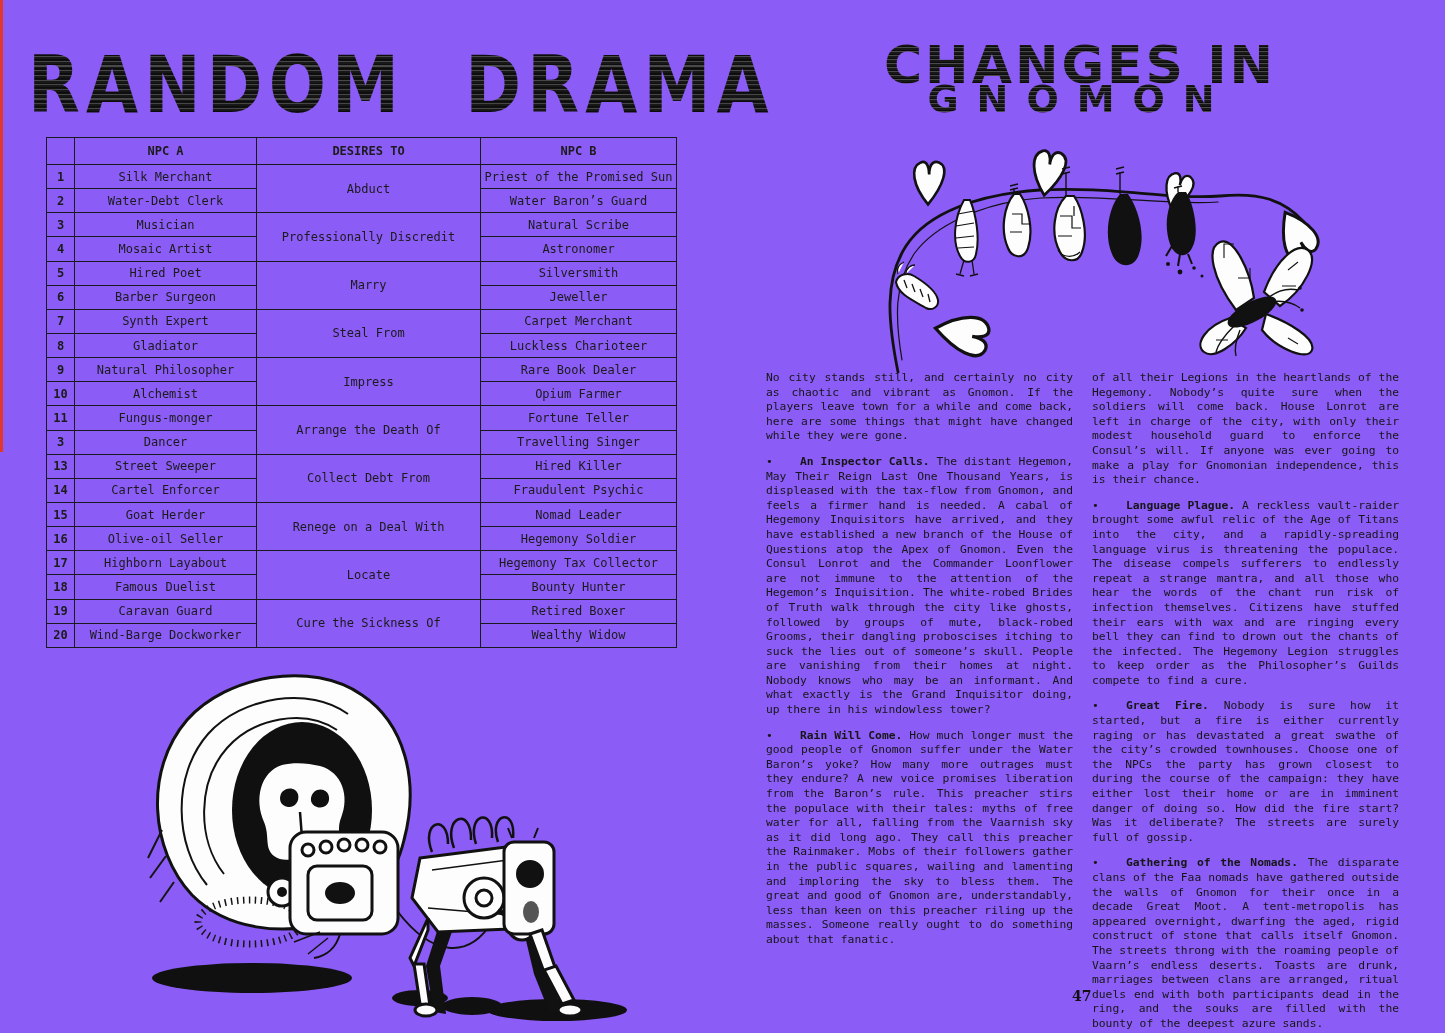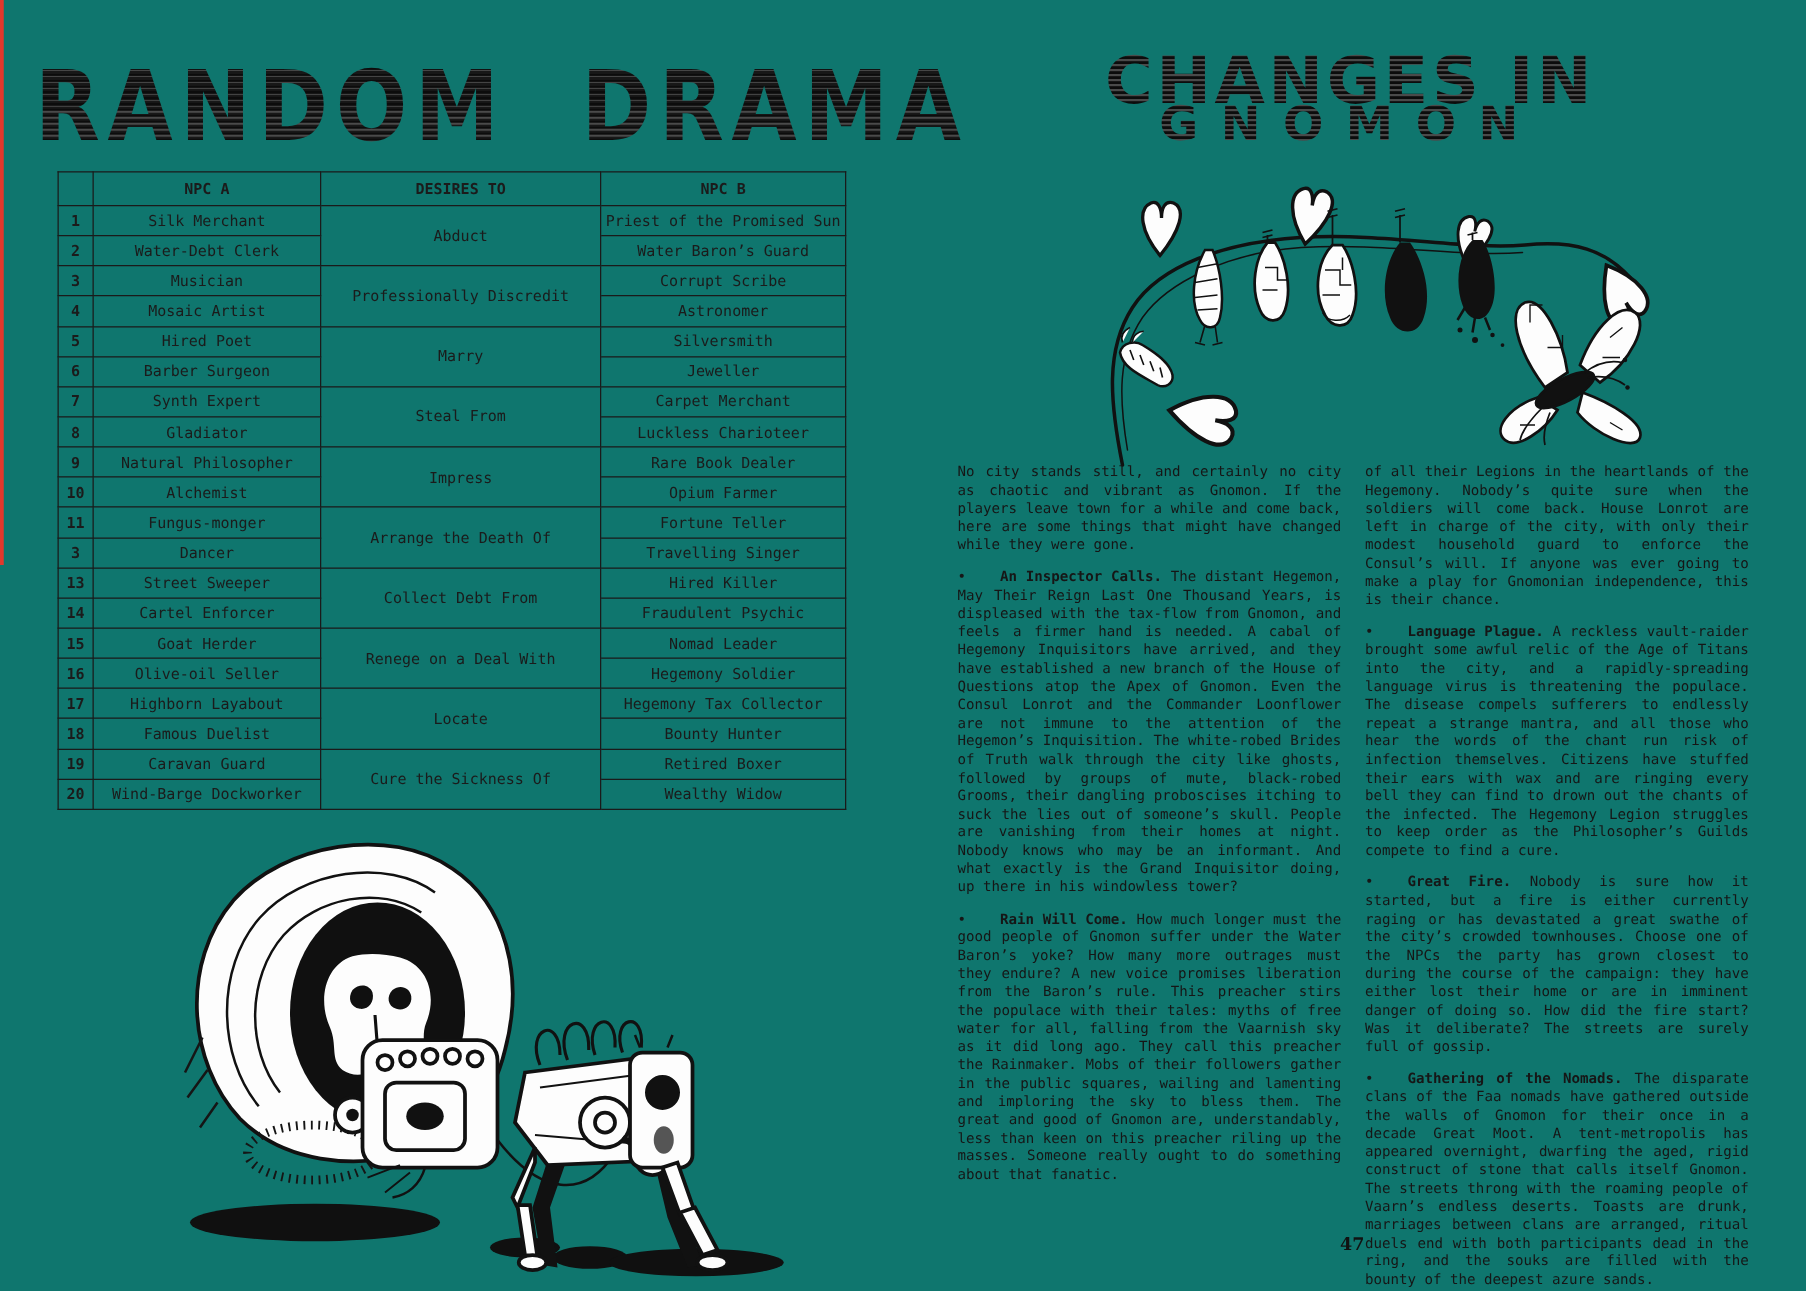--- a/index.html
+++ b/index.html
@@ -1,17 +1,17 @@
 <!DOCTYPE html>
 <html><head>
 <meta charset="utf-8">
 <style>
   html,body { margin:0; padding:0; background:#e9e9e9; }
   .spread {
-    position:relative; width:1445px; height:1033px; background:#0f766e;
+    position:relative; width:1445px; height:1033px; background:#8b5cf6;
     font-family:"DejaVu Sans Mono", monospace; color:#1b1b1b; overflow:hidden;
   }
   .red-edge { position:absolute; left:0; top:0; width:3px; height:452px; background:#e2382c; }
 
   
   .display-title {
     font-family:"DejaVu Sans", sans-serif; font-weight:bold; color:#151515;
     white-space:nowrap;
   }
   @supports ((-webkit-background-clip: text)) {
@@ -96,21 +96,21 @@
           </tr>
           <tr>
             <td class="num">2</td>
             <td>Water-Debt Clerk</td>
             <td>Water Baron’s Guard</td>
           </tr>
           <tr>
             <td class="num">3</td>
             <td>Musician</td>
             <td rowspan="2">Professionally Discredit</td>
-            <td>Corrupt Scribe</td>
+            <td>Natural Scribe</td>
           </tr>
           <tr>
             <td class="num">4</td>
             <td>Mosaic Artist</td>
             <td>Astronomer</td>
           </tr>
           <tr>
             <td class="num">5</td>
             <td>Hired Poet</td>
             <td rowspan="2">Marry</td>

